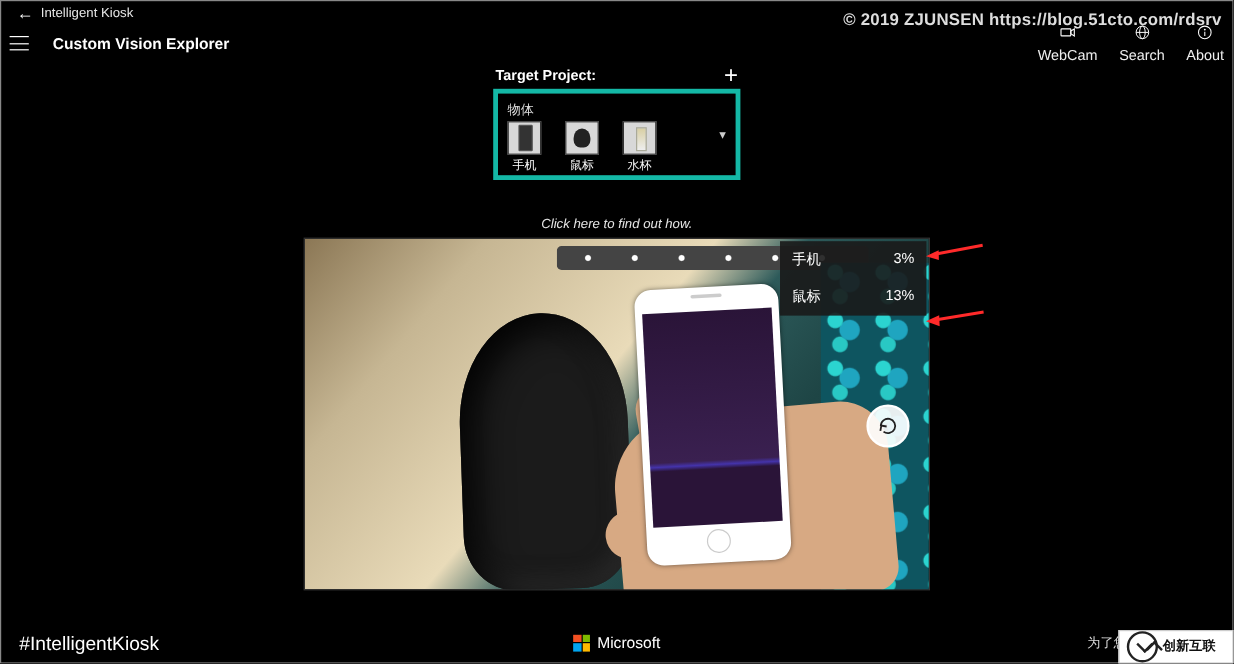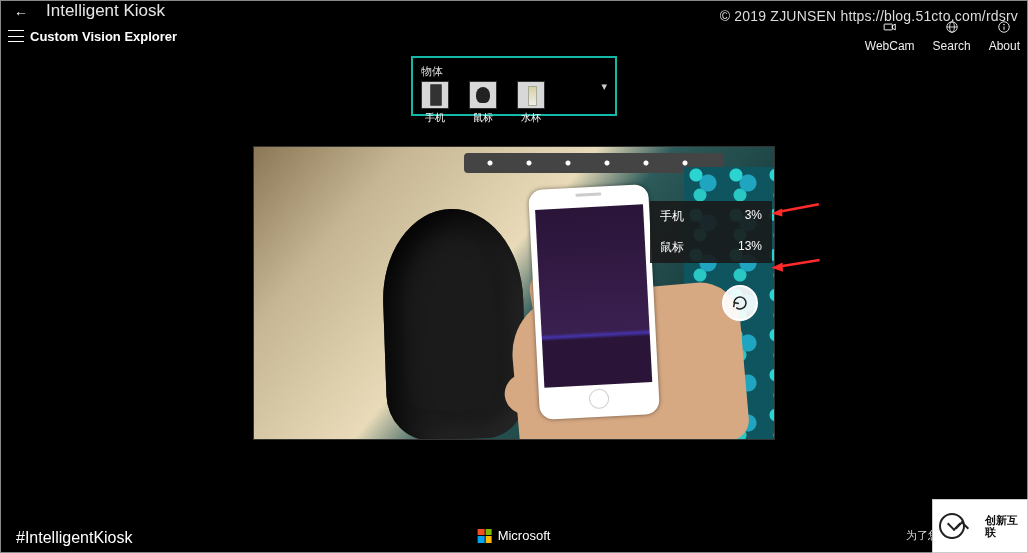--- a/index.html
+++ b/index.html
@@ -1,36 +1,36 @@
 <!DOCTYPE html>
 <html><head>
   <meta charset="utf-8">
   <style>
     * { margin: 0; padding: 0; box-sizing: border-box; font-family: "Segoe UI", Arial, sans-serif; }
     body { background: #000; color: #fff; width: 1028px; height: 553px; overflow: hidden; position: relative; }
     
     .title-bar { display: flex; align-items: center; height: 22px; padding: 0 10px; }
     .back-icon { color: #fff; font-size: 14px; padding: 0 4px; cursor: pointer; }
-    .title-text { font-size: 17px; margin-left: 14px; color: #e6e6e6; }
+    .title-text { font-size: 11px; margin-left: 2px; color: #e6e6e6; }
 
     .sub-bar { display: flex; align-items: center; height: 28px; padding: 0 8px; }
     .hamburger { width: 16px; height: 16px; display: flex; flex-direction: column; justify-content: space-between; padding: 2px 0; cursor: pointer; }
     .hamburger span { display: block; height: 1px; background: #fff; }
-    .page-title { font-size: 13px; font-weight: 600; margin-left: 6px; color: #fff; }
+    .page-title { font-size: 13px; font-weight: 600; margin-left: 20px; color: #fff; }
     .sub-bar-right { margin-left: auto; display: flex; gap: 18px; align-items: center; font-size: 12px; color: #eee; }
     .nav-item { display: flex; align-items: center; gap: 5px; cursor: pointer; flex-direction: column; }
     .nav-item svg { width: 14px; height: 14px; }
 
-    .watermark { position: absolute; top: 8px; right: 10px; font-size: 14px; color: #ddd; font-family: Arial; letter-spacing: .2px; }
+    .watermark { position: absolute; top: 8px; right: 10px; font-size: 14px; color: #ddd; font-family: Arial; letter-spacing: .2px; font-weight: bold; }
 
     .target-row { display: flex; justify-content: center; margin-top: 6px; }
     .target-block { width: 206px; }
     .target-header { display: flex; justify-content: space-between; align-items: center; font-size: 12px; font-weight: 600; padding: 0 2px 4px; }
     .plus { font-size: 20px; line-height: 12px; font-weight: 300; cursor: pointer; }
-    .target-box { border: 2px solid #14b8a6; padding: 6px 8px 22px; display:flex; flex-direction:column; position: relative; height: 60px; }
+    .target-box { border: 4px solid #14b8a6; padding: 6px 8px 22px; display:flex; flex-direction:column; position: relative; height: 76px; }
     .proj-name { font-size: 11px; color:#ddd; }
     .tags { display: flex; gap: 20px; margin-top: 2px; align-items: flex-start; }
     .tag { display: flex; flex-direction: column; align-items: center; font-size: 10px; gap: 2px; cursor:pointer; }
     .thumb { width: 28px; height: 28px; background: #d8d8d8; border:1px solid #333; position: relative; overflow: hidden; }
     .thumb-phone::after { content:""; position:absolute; left:8px; top:2px; width:10px; height:20px; background:#333; border:1px solid #555; border-radius:1px; }
     .thumb-mouse::after { content:""; position:absolute; left:6px; top:5px; width:14px; height:16px; background:#222; border-radius:50% 50% 40% 40%; }
     .thumb-cup::after { content:""; position:absolute; left:10px; top:4px; width:7px; height:18px; background: linear-gradient(#d8cfa3, #eee); border:1px solid #aa9; }
     .chevron { position: absolute; right: 8px; top: 50%; transform: translateY(-50%); font-size: 11px; color: #ccc; cursor: pointer; }
 
     .hint { text-align: center; font-size: 11px; font-style: italic; color: #e6e6e6; margin-top: 30px; line-height: 1.3; }
@@ -65,21 +65,21 @@
 
     .footer-left { position:absolute; left:16px; bottom:6px; font-size:16px; }
     .footer-center { position:absolute; left:50%; transform:translateX(-50%); bottom:10px; font-size:13px; display:flex; align-items:center; gap:6px; }
     .ms-logo { width:14px; height:14px; display:grid; grid-template-columns:1fr 1fr; grid-template-rows:1fr 1fr; gap:1px; }
     .ms-logo span:nth-child(1){ background:#f25022; }
     .ms-logo span:nth-child(2){ background:#7fba00; }
     .ms-logo span:nth-child(3){ background:#00a4ef; }
     .ms-logo span:nth-child(4){ background:#ffb900; }
     .footer-right { position:absolute; right:78px; bottom:10px; font-size:11px; color:#ddd; }
     
-    .badge { position:absolute; right:0; bottom:0; width:96px; height:54px; background:#fff; color:#111; display:flex; align-items:center; gap:20px; padding:4px 6px; font-size:11px; border:1px solid #ccc; }
+    .badge { position:absolute; right:0; bottom:0; width:96px; height:28px; background:#fff; color:#111; display:flex; align-items:center; gap:4px; padding:4px 6px; font-size:11px; border:1px solid #ccc; }
     .badge-icon { width:26px; height:26px; border:2px solid #222; border-radius:50%; position:relative; flex-shrink:0; }
     .badge-icon::before { content:""; position:absolute; left:8px; top:4px; width:8px; height:8px; border:2px solid #222; border-top:none; border-left:none; transform: rotate(45deg); }
     .badge-icon::after { content:""; position:absolute; right:-4px; bottom:4px; width:8px; height:8px; border:2px solid #222; border-bottom:none; border-right:none; transform: rotate(45deg); }
     .badge-text { line-height:1.1; font-weight:600; }
     
     .frame-border { position:absolute; inset:0; border:1px solid #888; pointer-events:none; }
   </style>
 </head>
 <body>
 
@@ -121,20 +121,24 @@
         </svg>
       <span>About</span>
     </div>
   </div>
 </div>
 
 <div class="watermark">© 2019 ZJUNSEN https://blog.51cto.com/rdsrv</div>
 
 <div class="target-row">
   <div class="target-block">
+    <div class="target-header">
+      <span>Target Project:</span>
+      <span class="plus">+</span>
+    </div>
     <div class="target-box">
       <span class="proj-name">物体</span>
       <div class="tags">
         <div class="tag">
           <div class="thumb thumb-phone"></div>
           <span>手机</span>
         </div>
         <div class="tag">
           <div class="thumb thumb-mouse"></div>
           <span>鼠标</span>
@@ -143,20 +147,21 @@
           <div class="thumb thumb-cup"></div>
           <span>水杯</span>
         </div>
       </div>
       <span class="chevron">▾</span>
     </div>
   </div>
 </div>
 
 <div class="hint">
+  <div>Click here to find out how.</div>
 </div>
 
 <div class="camera-area">
   <div class="camera-frame">
     <div class="lights"></div>
     <div class="pattern"></div>
     <div class="mouse"></div>
     <div class="hand"></div>
     <div class="finger"></div>
     <div class="thumb2"></div>

